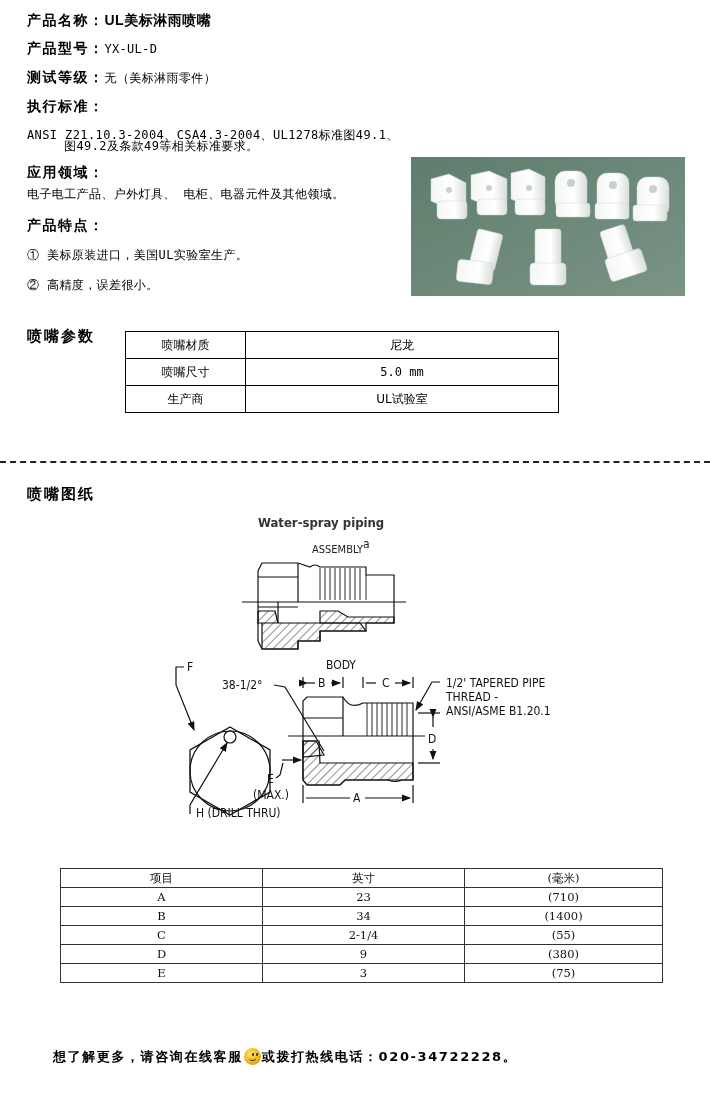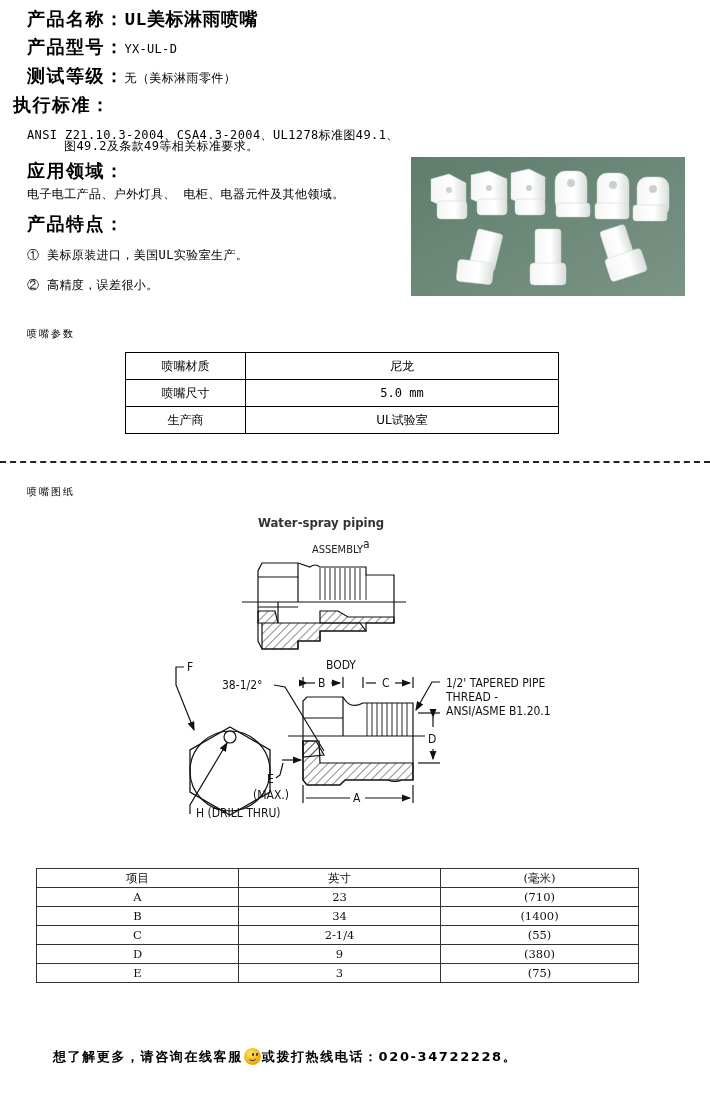--- a/index.html
+++ b/index.html
@@ -1,37 +1,37 @@
 <!DOCTYPE html>
 <html><head>
 <meta charset="utf-8">
 <style>
   html, body { margin:0; padding:0; background:#ffffff; }
   body { width:710px; height:1095px; position:relative; overflow:hidden;
          font-family:"DejaVu Sans Mono","Liberation Mono",monospace; color:#000; }
   .abs { position:absolute; }
   .line { font-size:12px; line-height:14px; white-space:nowrap; }
-  .label { font-weight:bold; font-family:Liberation Mono, monospace; font-size:18px; letter-spacing:1.5px; }
+  .label { font-weight:bold; font-family:Liberation Sans, sans-serif; font-size:14px; letter-spacing:1.5px; }
   .val { font-size:12px; letter-spacing:0.3px;margin-top:25px; }
   .body-text { font-size:12px; letter-spacing:0.4px; }
-  .heading { font-weight:normal; font-family:"DejaVu Sans","Liberation Sans",sans-serif; font-size:10px; letter-spacing:2px; }
+  .heading { font-weight:bold; font-family:"DejaVu Sans","Liberation Sans",sans-serif; font-size:15px; letter-spacing:2px; }
 
   
   .photo { left:411px; top:157px; width:274px; height:139px; background:#6f8a7a; overflow:hidden; }
 
   
-  table.params { border-collapse:collapse; left:125px; top:352px; width:434px; }
+  table.params { border-collapse:collapse; left:125px; top:331px; width:434px; }
   table.params td { border:1px solid #000; height:26px; padding:0; font-size:12px;
                     font-family:"DejaVu Sans","Liberation Sans",sans-serif; text-align:center; }
   table.params td.k { width:119px; }
 
   .dashed { left:0; top:461px; width:710px; height:0; border-top:2px dashed #222; }
 
   
-  table.dims { border-collapse:collapse; left:36px; top:868px; width:603px; }
+  table.dims { border-collapse:collapse; left:60px; top:868px; width:603px; }
   table.dims td { border:1px solid #333; height:18px; padding:0; text-align:center;
                   font-family:"DejaVu Serif","Liberation Serif",serif; font-size:11.5px; color:#111; }
 
   .footer { left:53px; top:1048px; font-weight:bold; font-size:13px; letter-spacing:1.6px;
             font-family:"DejaVu Sans","Liberation Sans",sans-serif; white-space:nowrap; display:flex; }
   .smiley { display:inline-block; width:17px; height:17px; border-radius:50%;
             background:radial-gradient(circle at 40% 35%, #ffe46b, #e8a800 70%, #b87a00);
             position:relative; margin:0 1px; vertical-align:middle; }
   .smiley::before { content:""; position:absolute; left:8px; top:5px; width:2px; height:3px; background:#333; border-radius:1px; box-shadow:4px 0 0 #333; }
   .smiley::after { content:""; position:absolute; left:5px; top:9px; width:7px; height:3px; border-bottom:1.5px solid #333; border-radius:0 0 6px 6px; }
@@ -43,21 +43,21 @@
 
 <div class="abs line" style="left:27px;top:13px;">
   <span class="label">产品名称：</span><span class="label" style="letter-spacing:0.5px">UL美标淋雨喷嘴</span>
 </div>
 <div class="abs line" style="left:27px;top:41px;">
   <span class="label">产品型号：</span><span class="val">YX-UL-D</span>
 </div>
 <div class="abs line" style="left:27px;top:70px;">
   <span class="label">测试等级：</span><span class="body-text">无（美标淋雨零件）</span>
 </div>
-<div class="abs line" style="left:13px;top:99px;text-align:right;">
+<div class="abs line" style="left:27px;top:99px;text-align:right;">
   <span class="label">执行标准：</span>
 </div>
 <div class="abs line body-text" style="left:27px;top:120px;margin-top:8px;">ANSI Z21.10.3-2004、CSA4.3-2004、UL1278标准图49.1、</div>
 <div class="abs line body-text" style="left:27px;top:139px;margin-left:37px;">图49.2及条款49等相关标准要求。</div>
 <div class="abs line" style="left:27px;top:165px;">
   <span class="label">应用领域：</span>
 </div>
 <div class="abs line body-text" style="left:27px;top:187px;">电子电工产品、户外灯具、 电柜、电器元件及其他领域。</div>
 <div class="abs line" style="left:27px;top:218px;">
   <span class="label">产品特点：</span>

